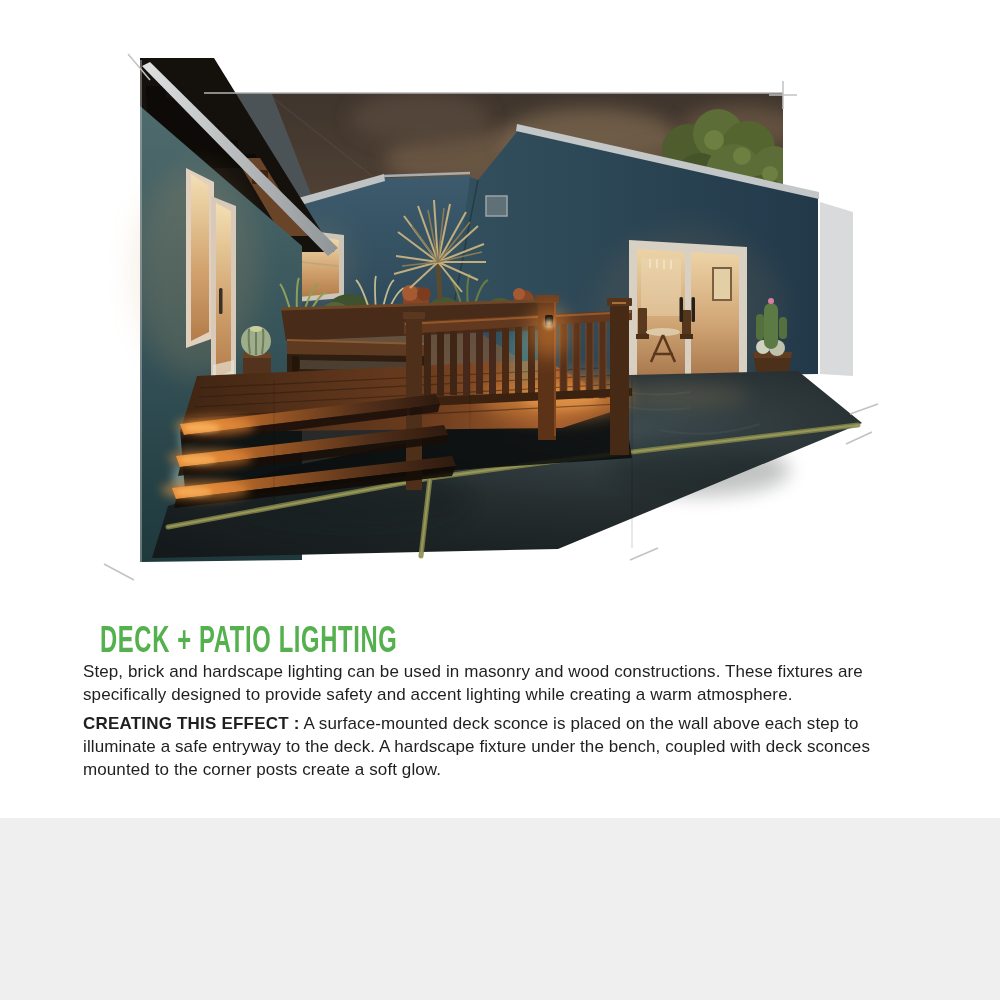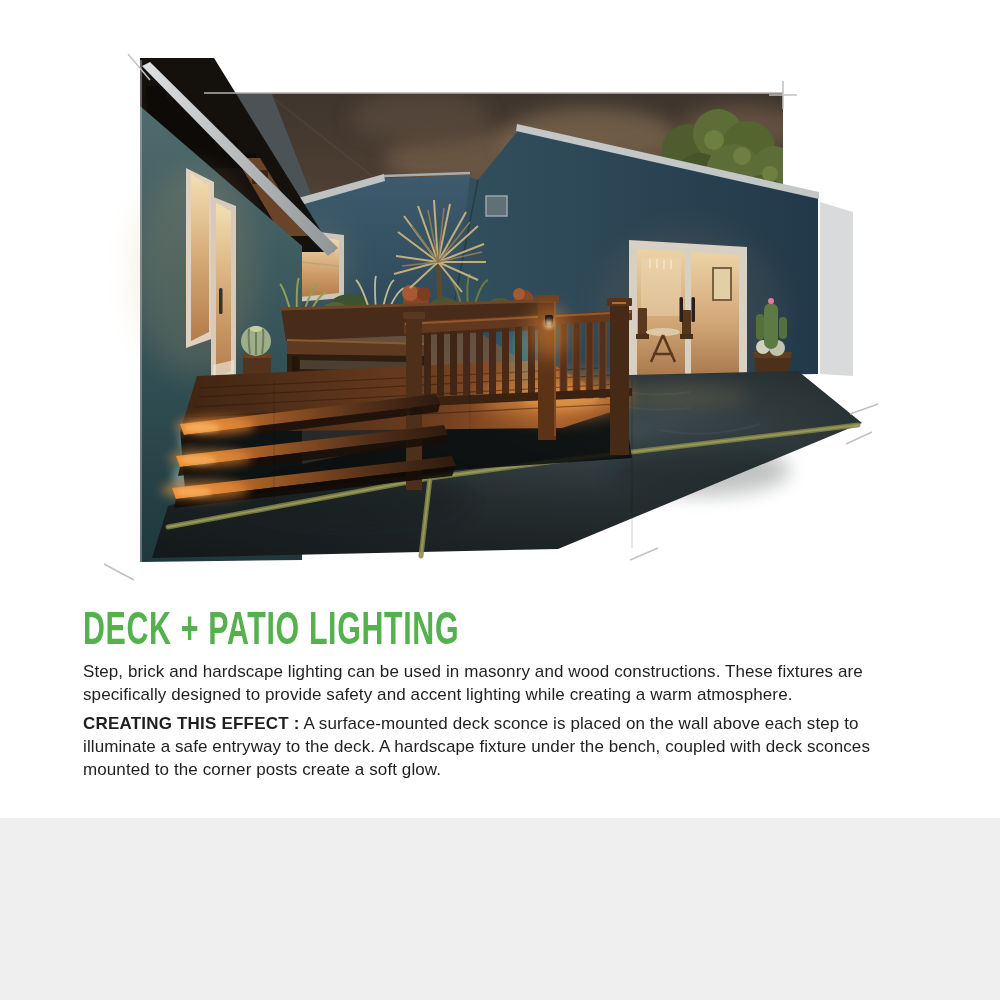--- a/index.html
+++ b/index.html
@@ -1,20 +1,20 @@
 <!DOCTYPE html>
 <html style="--accent: #55b04e; --page-bg: #ffffff; --footer-bg: #efefef; --body-text: #1f1f1f; --footer-text: #16181c;"><head>
 <meta charset="utf-8">
 <style>
   html,body{margin:0;padding:0;background:#fff;}
   .page{position:relative;width:1000px;height:1000px;background:var(--page-bg,#fff);overflow:hidden;
         font-family:"Liberation Sans",sans-serif;}
   .scene{position:absolute;left:0;top:0;margin:0;width:1000px;height:610px;}
   .scene svg{display:block;}
-  .headline{position:absolute;left:83px;top:605px;margin:0;font-size:46px;font-weight:bold;
+  .headline{position:absolute;left:83px;top:605px;margin:17px;font-size:36px;font-weight:bold;
             color:var(--accent,#55b04e);line-height:1;white-space:nowrap;}
   .cond{display:inline-block;transform:scaleX(.66);transform-origin:left center;letter-spacing:1px;}
   .body-copy{position:absolute;left:83px;width:850px;margin:0;font-size:17px;line-height:23px;
              color:var(--body-text,#1f1f1f);letter-spacing:.1px;}
   .p1{top:660px;}
   .p2{top:712px;}
   .p2 strong{font-weight:bold;letter-spacing:.2px;}
   .brand-footer{position:absolute;left:0;top:818px;width:1000px;height:182px;
                 background:var(--footer-bg,#efefef);}
 </style>

